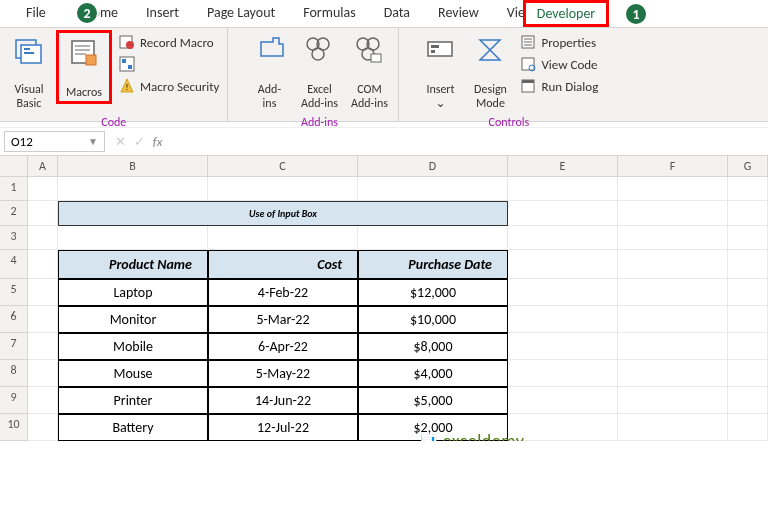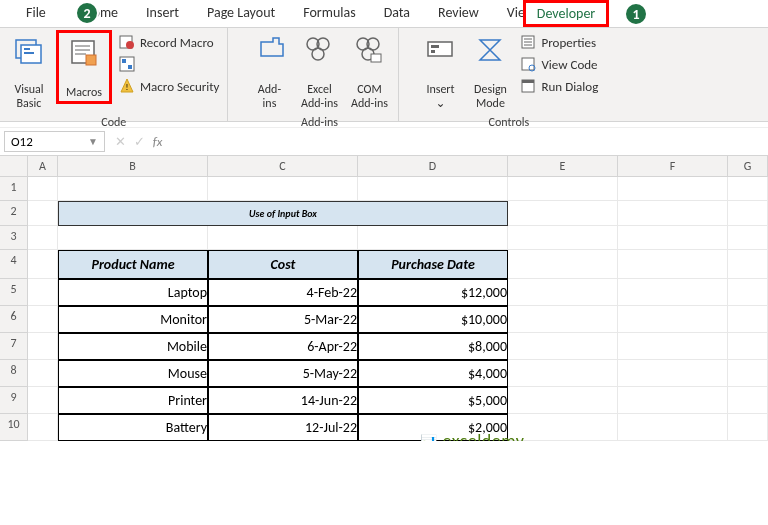--- a/index.html
+++ b/index.html
@@ -7,21 +7,21 @@
     
     
     .tabs { display: flex; background: #fff; border-bottom: 1px solid #d4d4d4; height: 28px; padding-left: 12px; }
     .tab { padding: 4px 14px; font-size: 14px; color: #333; cursor: pointer; }
     .tab.active { border: 3px solid red; padding: 2px 11px; color: #217346; font-weight: 400; }
     
     
     .ribbon { display: flex; background: #f3f2f1; border-bottom: 1px solid #d4d4d4; height: 94px; }
     .group { display: flex; flex-direction: column; border-right: 1px solid #d4d4d4; padding: 2px 6px 0 6px; }
     .group-body { display: flex; flex: 1; align-items: flex-start; gap: 4px; }
-    .group-label { text-align: center; font-size: 12px; color: #404040; padding: 2px 0; }
+    .group-label { text-align: center; font-size: 12px; color: #a21caf; padding: 2px 0; }
     
     .big-btn { display: flex; flex-direction: column; align-items: center; justify-content: flex-start; padding: 2px 4px; min-width: 46px; cursor: pointer; }
     .big-btn .icon { width: 32px; height: 32px; display: flex; align-items: center; justify-content: center; margin-top: 2px; }
     .big-btn .lbl { font-size: 12px; color: #333; text-align: center; line-height: 1.2; margin-top: 16px; }
     
     .small-list { display: flex; flex-direction: column; gap: 2px; padding-top: 2px; }
     .small-item { display: flex; align-items: center; gap: 4px; font-size: 13px; color: #333; padding: 1px 2px; cursor: pointer; }
     .small-item .icon { width: 18px; height: 18px; display: flex; align-items: center; justify-content: center; }
     
     .highlight-box { border: 3px solid red; padding: 0 2px; }
@@ -36,22 +36,22 @@
     .fx { font-style: italic; }
     .formula-input { flex: 1; border: none; padding: 2px 6px; font-size: 13px; }
     
     
     .sheet { display: grid; grid-template-columns: 28px 30px 150px 150px 150px 110px 110px 40px; }
     .col-header, .row-header { background: #f3f2f1; border-right: 1px solid #d4d4d4; border-bottom: 1px solid #d4d4d4; text-align: center; font-size: 12px; color: #555; padding: 3px 0; }
     .corner { background: #f3f2f1; border-right: 1px solid #d4d4d4; border-bottom: 1px solid #d4d4d4; }
     .cell { border-right: 1px solid #e8e8e8; border-bottom: 1px solid #e8e8e8; padding: 3px 6px; font-size: 14px; color: #000; min-height: 24px; background: #fff; }
     
     .title-cell { background: #d6e4f0; text-align: center; font-style: italic; font-weight: bold; font-size: 10px; border: 1px solid #333; padding: 5px 0; }
-    .header-cell { background: #d6e4f0; text-align: center; font-style: italic; font-weight: bold; font-size: 14px; border: 1px solid #000; padding: 5px 15px; }
-    .data-cell { border: 1px solid #000; text-align: right; padding: 4px 0; font-size: 14px; }
+    .header-cell { background: #d6e4f0; text-align: right; font-style: italic; font-weight: bold; font-size: 14px; border: 1px solid #000; padding: 5px 15px; }
+    .data-cell { border: 1px solid #000; text-align: center; padding: 4px 0; font-size: 14px; }
     
     .watermark { position: absolute; top: 430px; left: 420px; color: #4d7c0f; font-size: 18px; font-weight: 500; pointer-events: none; letter-spacing: 0.5px; text-align: center; }
     
     .wrap { position: relative; }
   </style>
 </head>
 <body>
 
 <div class="wrap">
 

